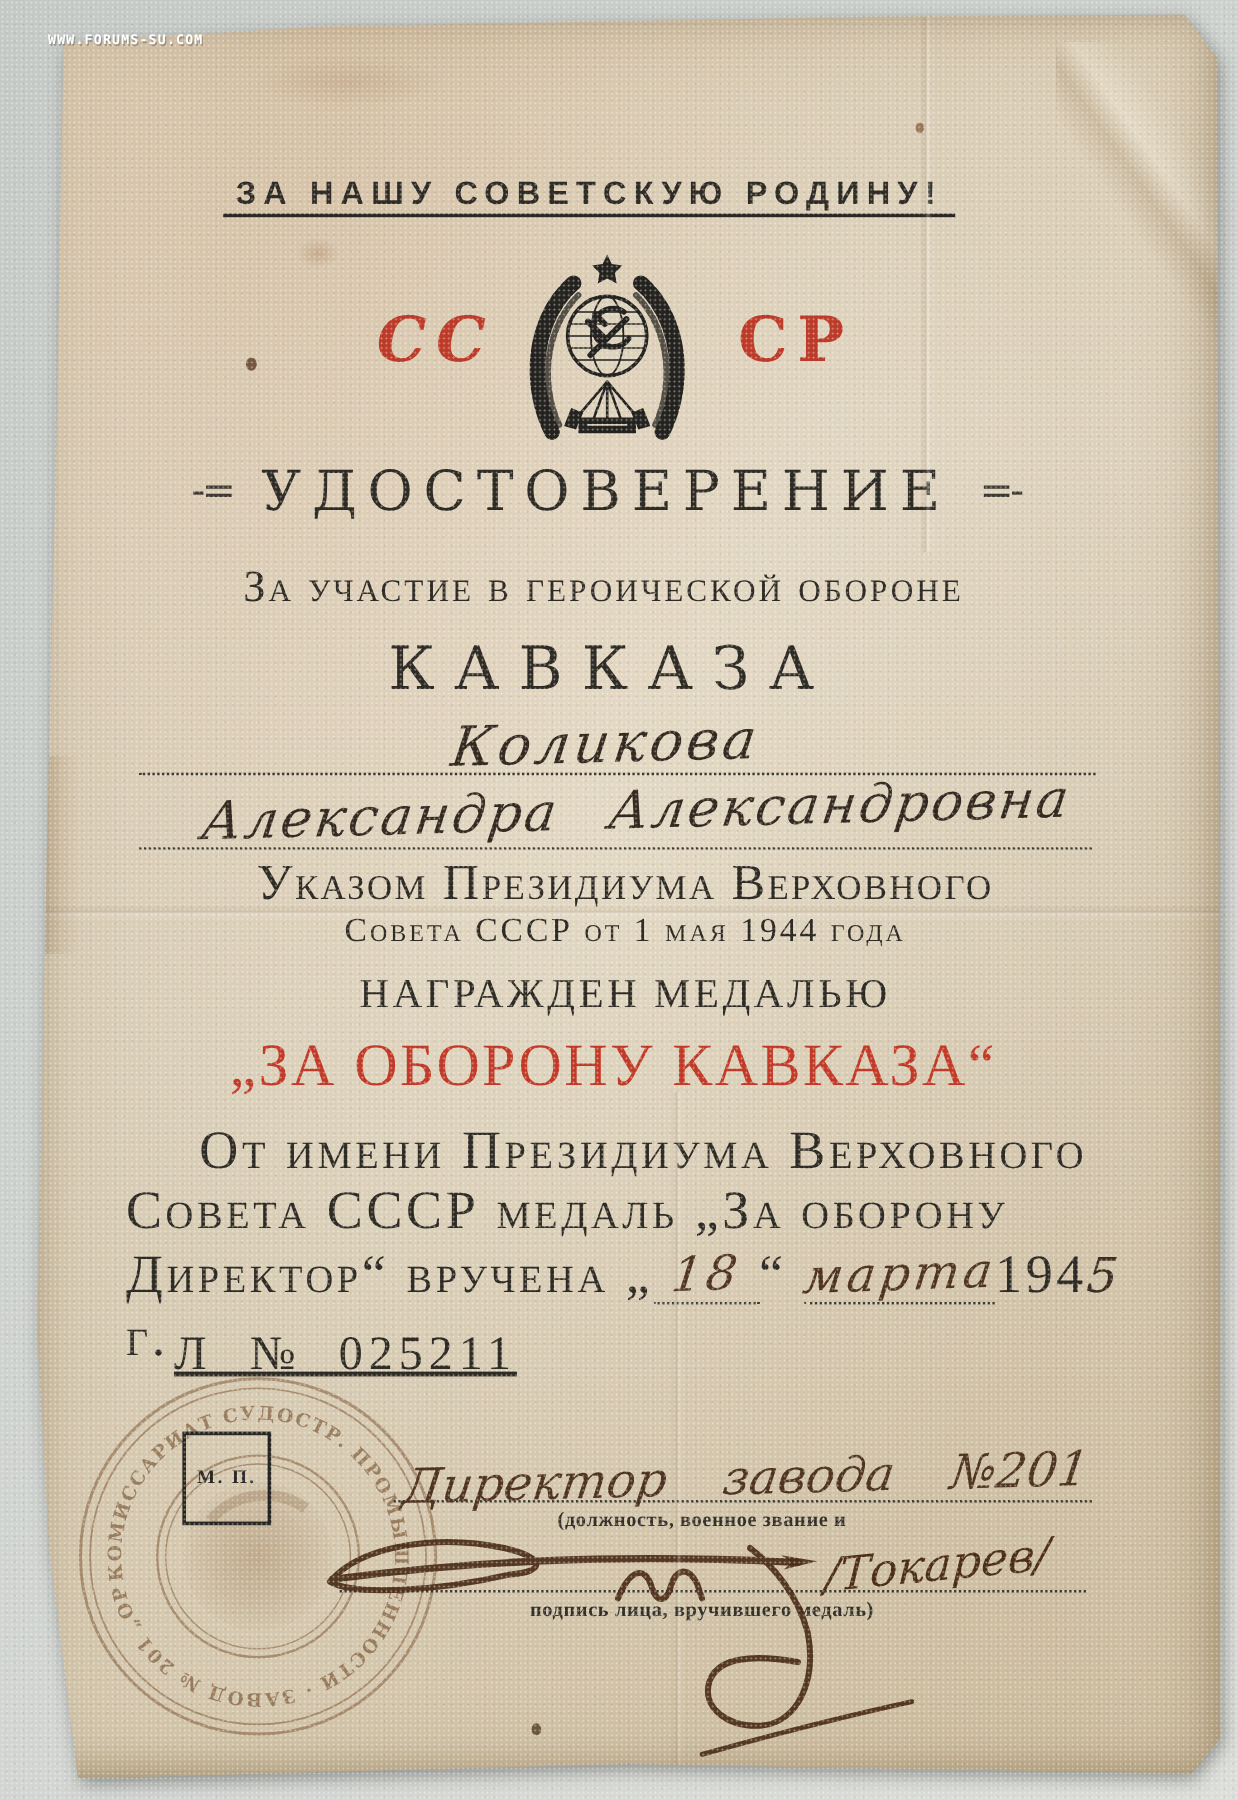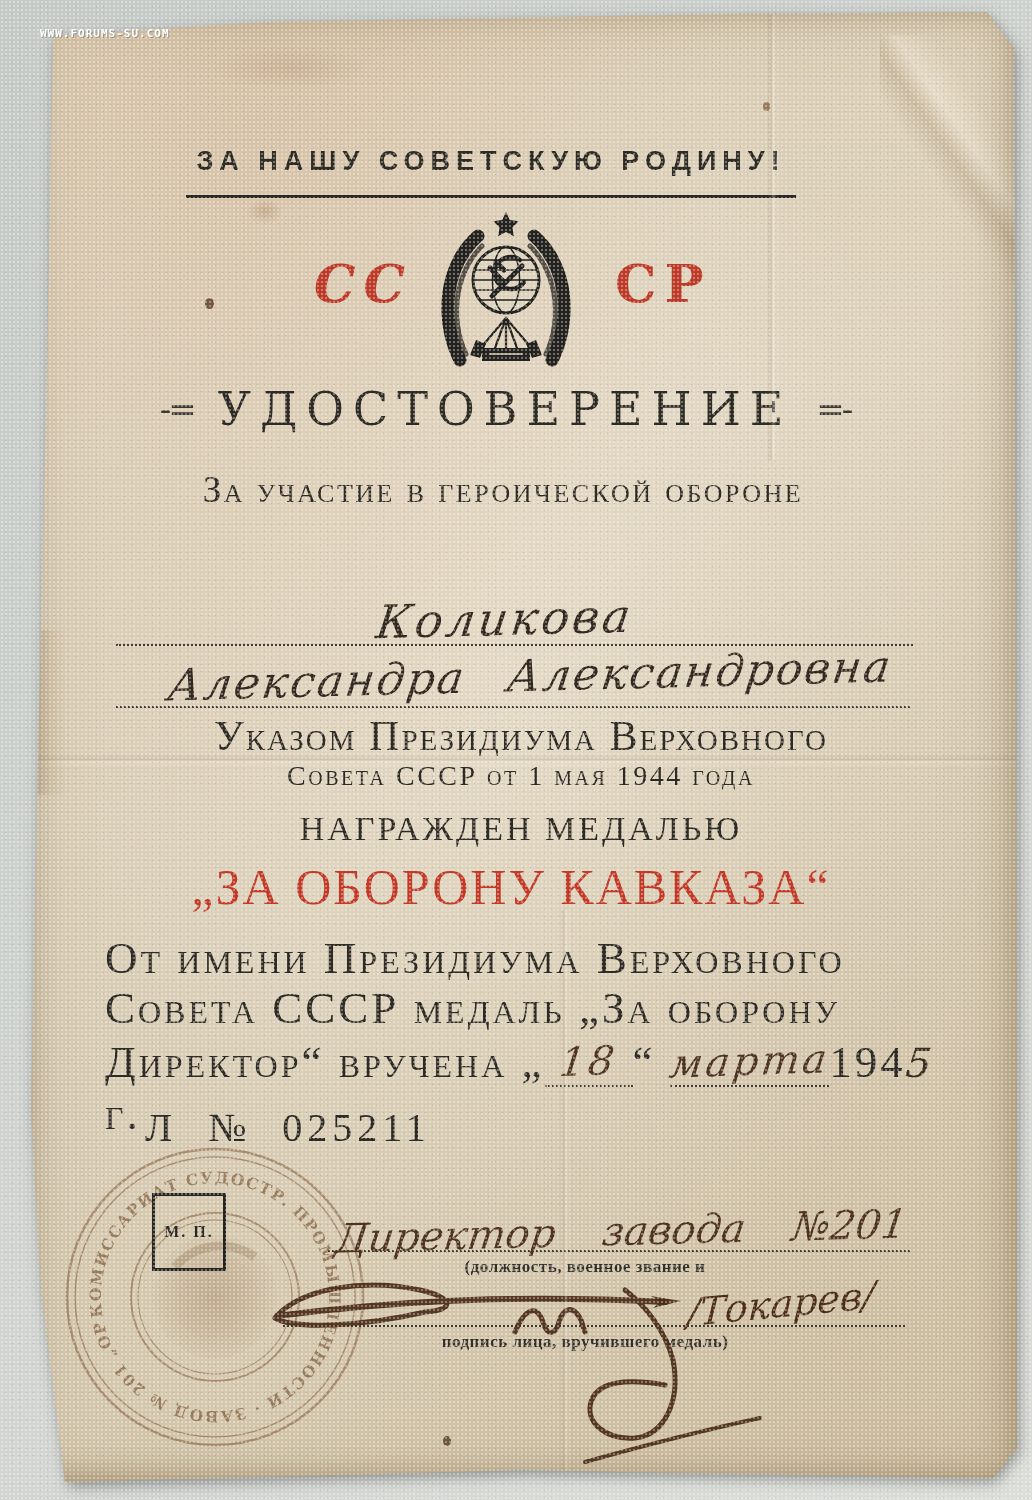--- a/index.html
+++ b/index.html
@@ -35,38 +35,38 @@
   .watermark{
     position:absolute;left:40px;top:27px;z-index:9;
     font-family:"DejaVu Sans Mono",monospace;font-weight:bold;font-size:11px;
     color:#ffffff;letter-spacing:1px;text-shadow:1px 1px 0 rgba(110,110,110,.55);
   }
   
   .line{position:absolute;left:0;width:992px;text-align:center;color:#2e2a24;}
   .sc{font-variant:small-caps;}
   .slogan{top:136px;font-family:"Liberation Sans",sans-serif;font-weight:bold;
     font-size:27px;letter-spacing:6px;transform:translateX(-30px);}
-  .slogan .underlined{border-bottom:3.5px solid #2b2824;padding:0 10px 19px 10px;}
+  .slogan .underlined{border-bottom:3.5px solid #2b2824;padding:0 10px 2px 10px;}
   .cc{position:absolute;top:248px;font-family:"DejaVu Serif",serif;font-weight:bold;
     font-size:52px;letter-spacing:8px;color:#bd3a28;line-height:1;}
   .cc-left{left:289px;font-style:italic;} .cc-right{left:590px;}
   .emblem{position:absolute;left:407px;top:198px;z-index:2;}
   .title{top:372px;font-family:"DejaVu Serif",serif;font-size:46px;letter-spacing:9px;
     display:flex;justify-content:center;align-items:center;gap:24px;transform:translateX(-16px);}
   .title .mark{font-size:34px;letter-spacing:-3px;opacity:.92;}
   .subtitle1{top:458px;font-size:37px;letter-spacing:2.5px;transform:translateX(-18px);}
   .place{top:518px;font-family:"DejaVu Serif",serif;font-size:50px;letter-spacing:16px;transform:translateX(-12px);}
   .decree1{top:702px;font-size:42px;letter-spacing:2px;}
   .decree2{top:750px;font-size:28px;letter-spacing:2.5px;}
   .decree3{top:800px;font-size:34px;letter-spacing:3px;}
   .medal{top:848px;font-size:50px;letter-spacing:2px;color:#c23a27;transform:translateX(-10px);}
   .presented{left:80px;width:862px;text-align:left;font-size:45px;letter-spacing:3px;}
-  .p1{top:922px;} .p2{top:972px;} .p3{top:1026px;font-size:45px;}
+  .p1{top:922px;text-align:center;} .p2{top:972px;} .p3{top:1026px;font-size:45px;}
   .serial{left:120px;top:1094px;width:500px;text-align:left;font-size:40px;
-    letter-spacing:5px;word-spacing:16px;}
+    letter-spacing:5px;word-spacing:16px;text-decoration:underline;}
   .caption{position:absolute;color:#33302a;font-weight:bold;font-size:17px;
     letter-spacing:.5px;text-align:center;z-index:3;}
   .cap-pos{left:395px;top:1247px;width:330px;}
   .cap-sig{left:390px;top:1322px;width:340px;}
   
   .dotline{position:absolute;border-bottom:2.5px dotted #3d3a31;z-index:3;}
   .dl1{left:91px;top:634px;width:797px;}
   .dl2{left:91px;top:696px;width:794px;}
   .dl3{left:303px;top:1240px;width:582px;}
   .dl4{left:258px;top:1315px;width:622px;}
@@ -144,20 +144,21 @@
         </g>
       </svg>
 
       <div class="line title">
         <span class="mark">-=</span>
         <span>УДОСТОВЕРЕНИЕ</span>
         <span class="mark">=-</span>
       </div>
 
       <div class="line subtitle1 sc">За участие в героической обороне</div>
+      <div class="line place">КАВКАЗА</div>
 
       <div class="hw-block hw-surname">
         <span class="hw">Коликова</span>
       </div>
       <div class="dotline dl1"></div>
       <div class="hw-block hw-given">
         <span class="hw">Александра Александровна</span>
       </div>
       <div class="dotline dl2"></div>
 

